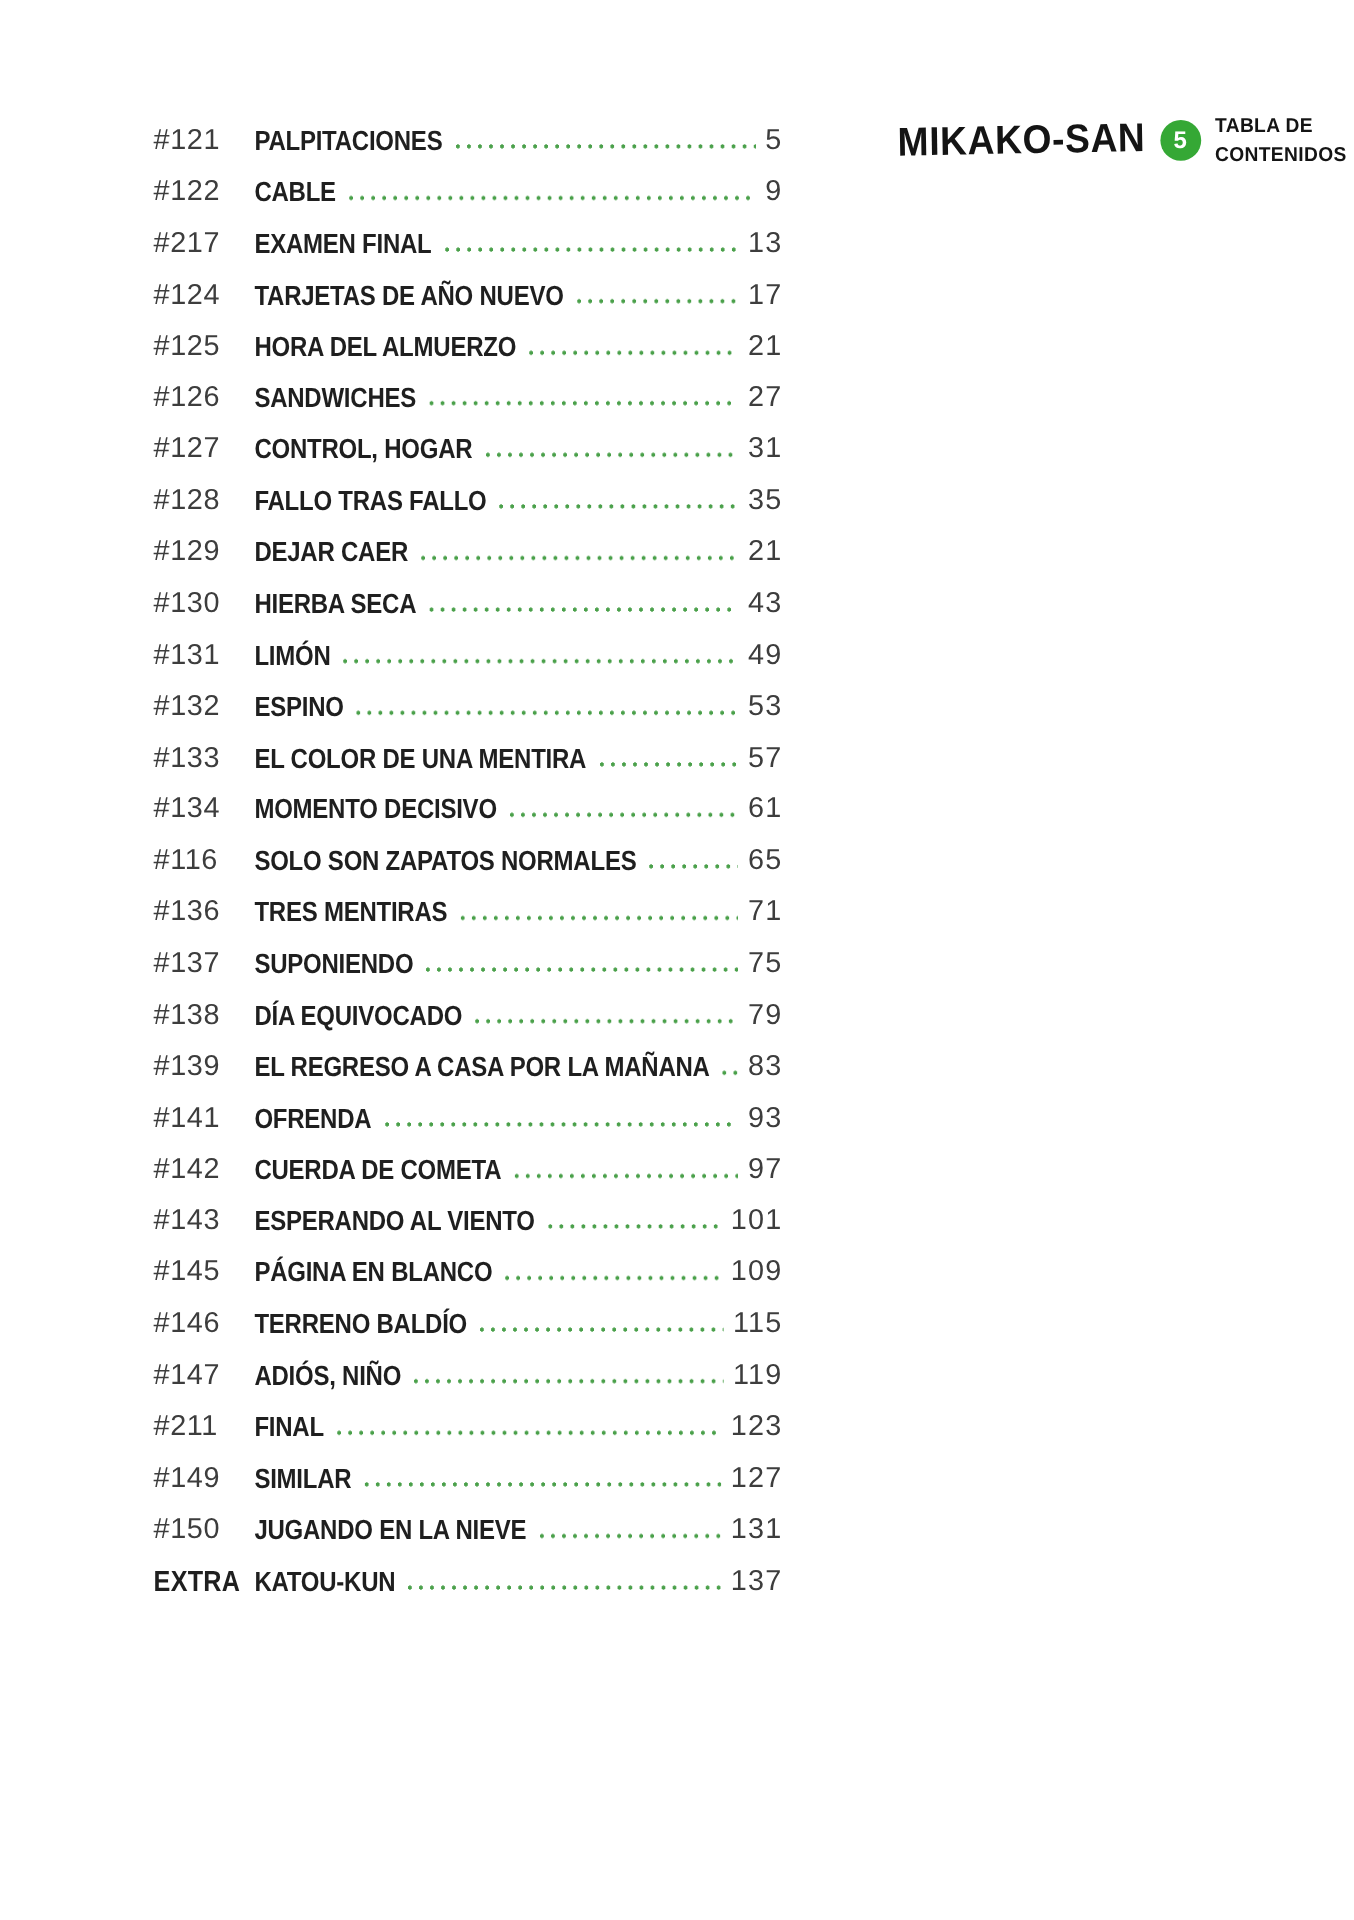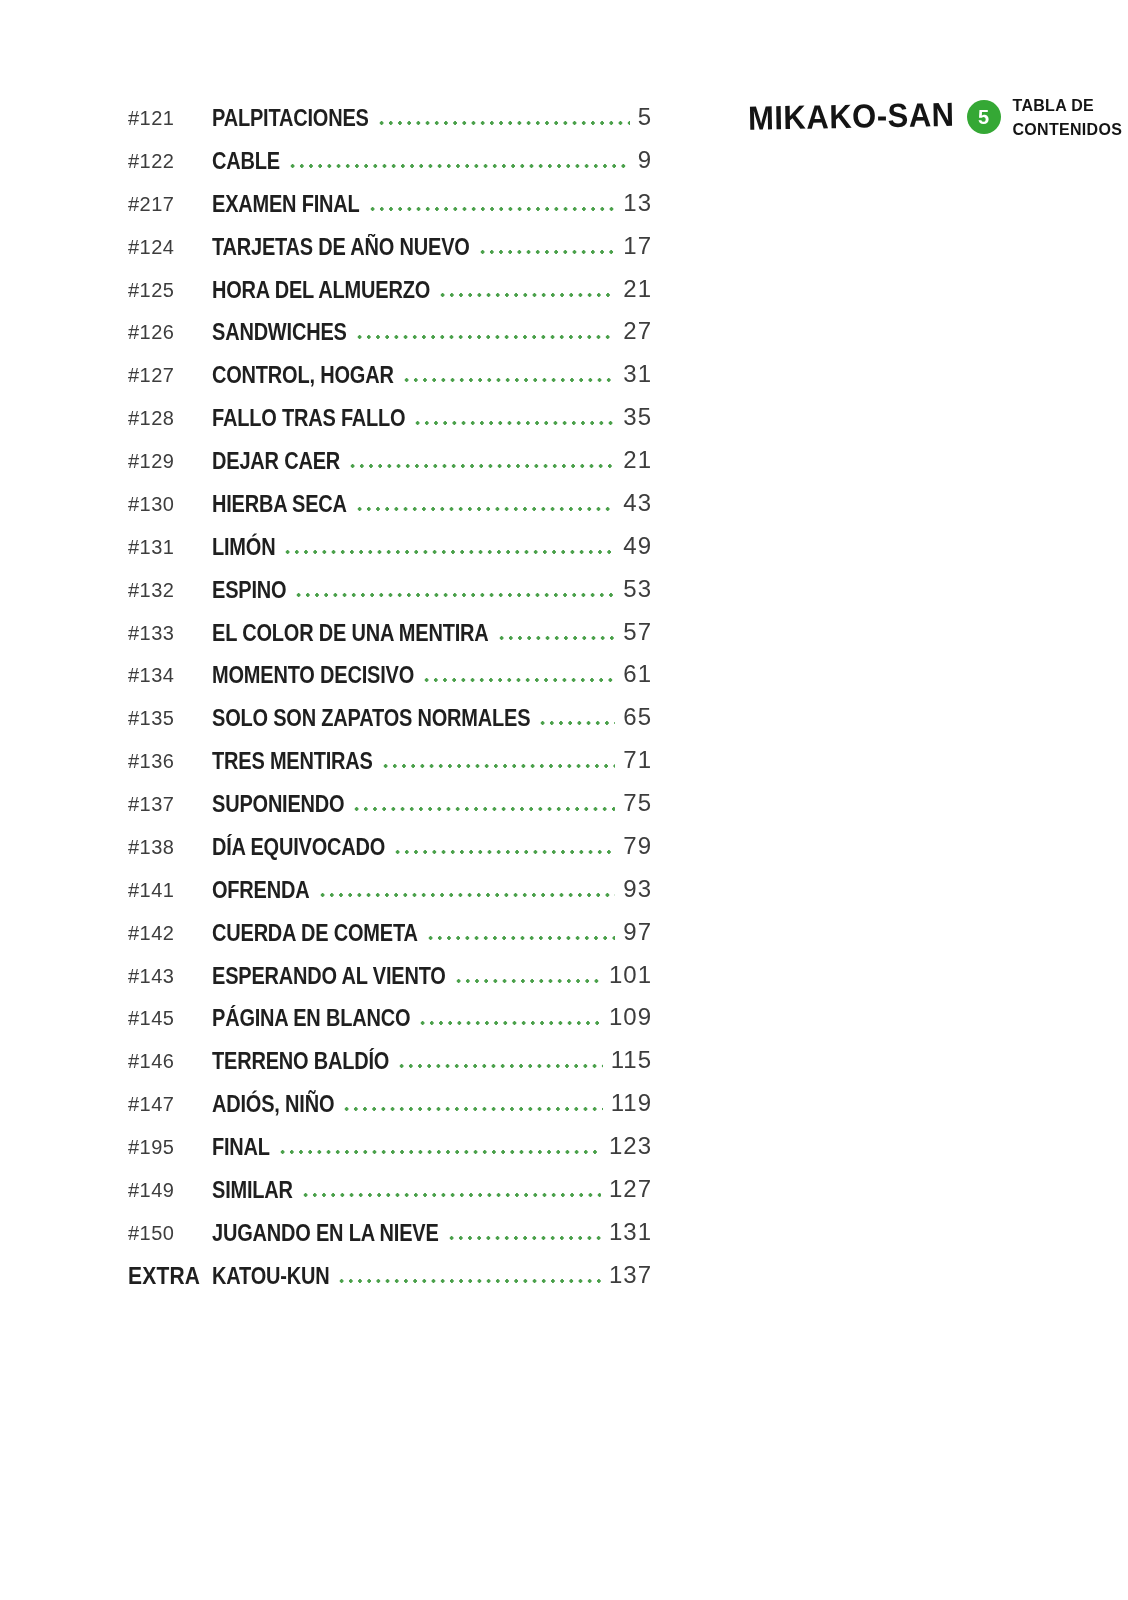--- a/index.html
+++ b/index.html
@@ -67,21 +67,21 @@
     width: 524px;
   }
   .row {
     height: 42.88px;
     display: flex;
     align-items: baseline;
   }
   .num {
     flex: none;
     width: 84px;
-    font-size: 20px;
+    font-size: 24px;
     line-height: 42.88px;
     color: var(--num-color);
     letter-spacing: 0.5px;
     white-space: nowrap;
   }
   .num.extra {
     font-weight: 700;
     color: var(--title-color);
     font-size: 21px;
     letter-spacing: 0.2px;
@@ -224,21 +224,21 @@
   </div>
 
   <div class="row">
     <span class="num">#134</span>
     <span class="title">MOMENTO DECISIVO</span>
     <span class="leader"></span>
     <span class="page-num">61</span>
   </div>
 
   <div class="row">
-    <span class="num">#135</span>
+    <span class="num">#116</span>
     <span class="title">SOLO SON ZAPATOS NORMALES</span>
     <span class="leader"></span>
     <span class="page-num">65</span>
   </div>
 
   <div class="row">
     <span class="num">#136</span>
     <span class="title">TRES MENTIRAS</span>
     <span class="leader"></span>
     <span class="page-num">71</span>
@@ -251,20 +251,26 @@
     <span class="page-num">75</span>
   </div>
 
   <div class="row">
     <span class="num">#138</span>
     <span class="title">DÍA EQUIVOCADO</span>
     <span class="leader"></span>
     <span class="page-num">79</span>
   </div>
 
+  <div class="row">
+    <span class="num">#139</span>
+    <span class="title">EL REGRESO A CASA POR LA MAÑANA</span>
+    <span class="leader"></span>
+    <span class="page-num">83</span>
+  </div>
 
 
   <div class="row">
     <span class="num">#141</span>
     <span class="title">OFRENDA</span>
     <span class="leader"></span>
     <span class="page-num">93</span>
   </div>
 
   <div class="row">
@@ -297,21 +303,21 @@
   </div>
 
   <div class="row">
     <span class="num">#147</span>
     <span class="title">ADIÓS, NIÑO</span>
     <span class="leader"></span>
     <span class="page-num">119</span>
   </div>
 
   <div class="row">
-    <span class="num">#195</span>
+    <span class="num">#211</span>
     <span class="title">FINAL</span>
     <span class="leader"></span>
     <span class="page-num">123</span>
   </div>
 
   <div class="row">
     <span class="num">#149</span>
     <span class="title">SIMILAR</span>
     <span class="leader"></span>
     <span class="page-num">127</span>

